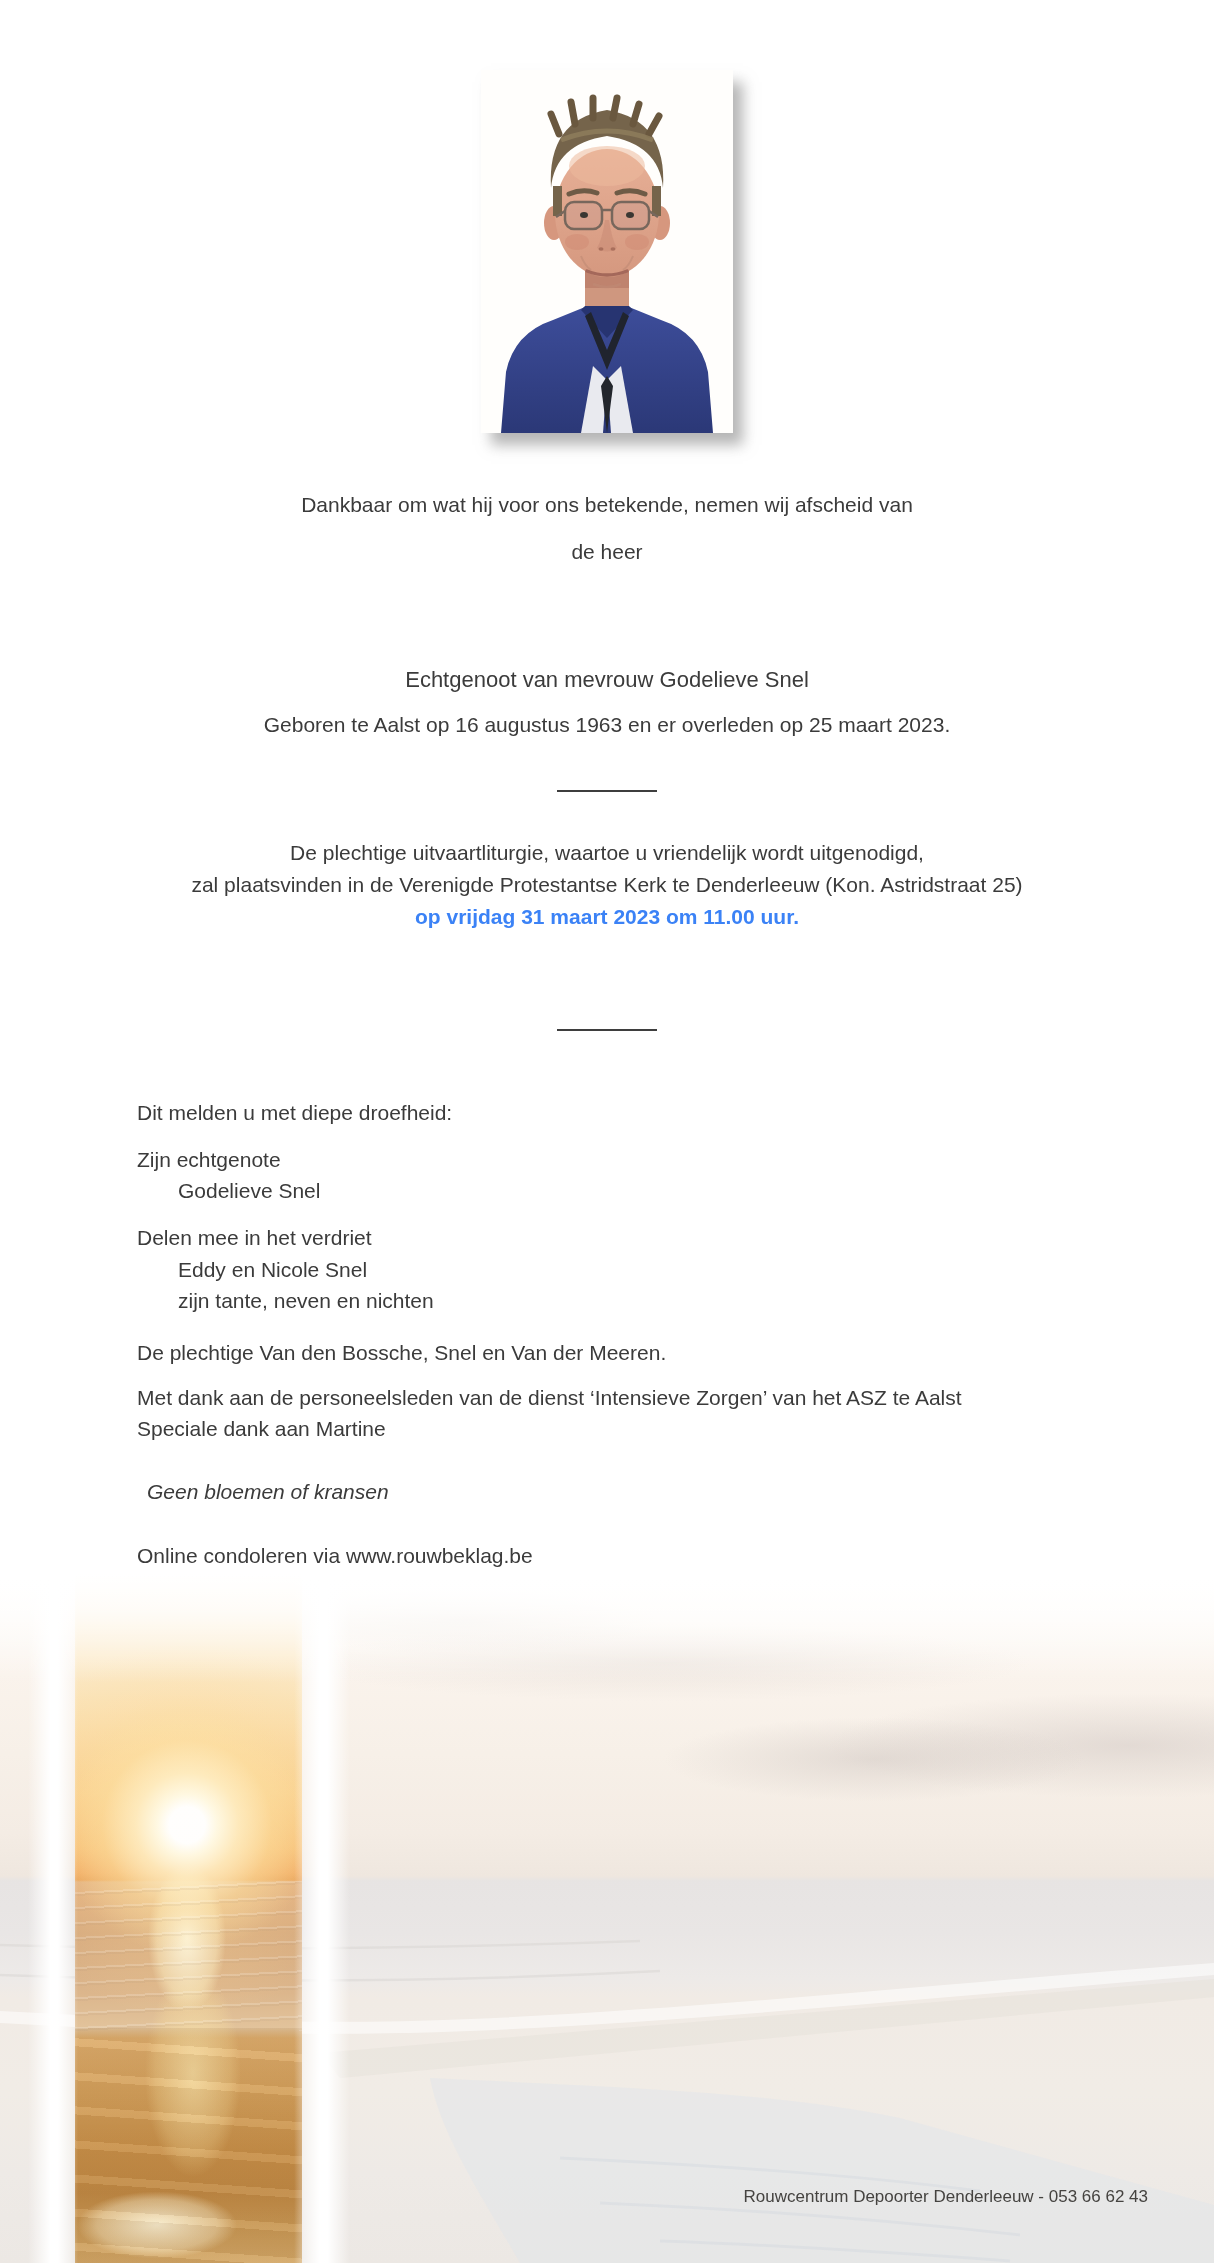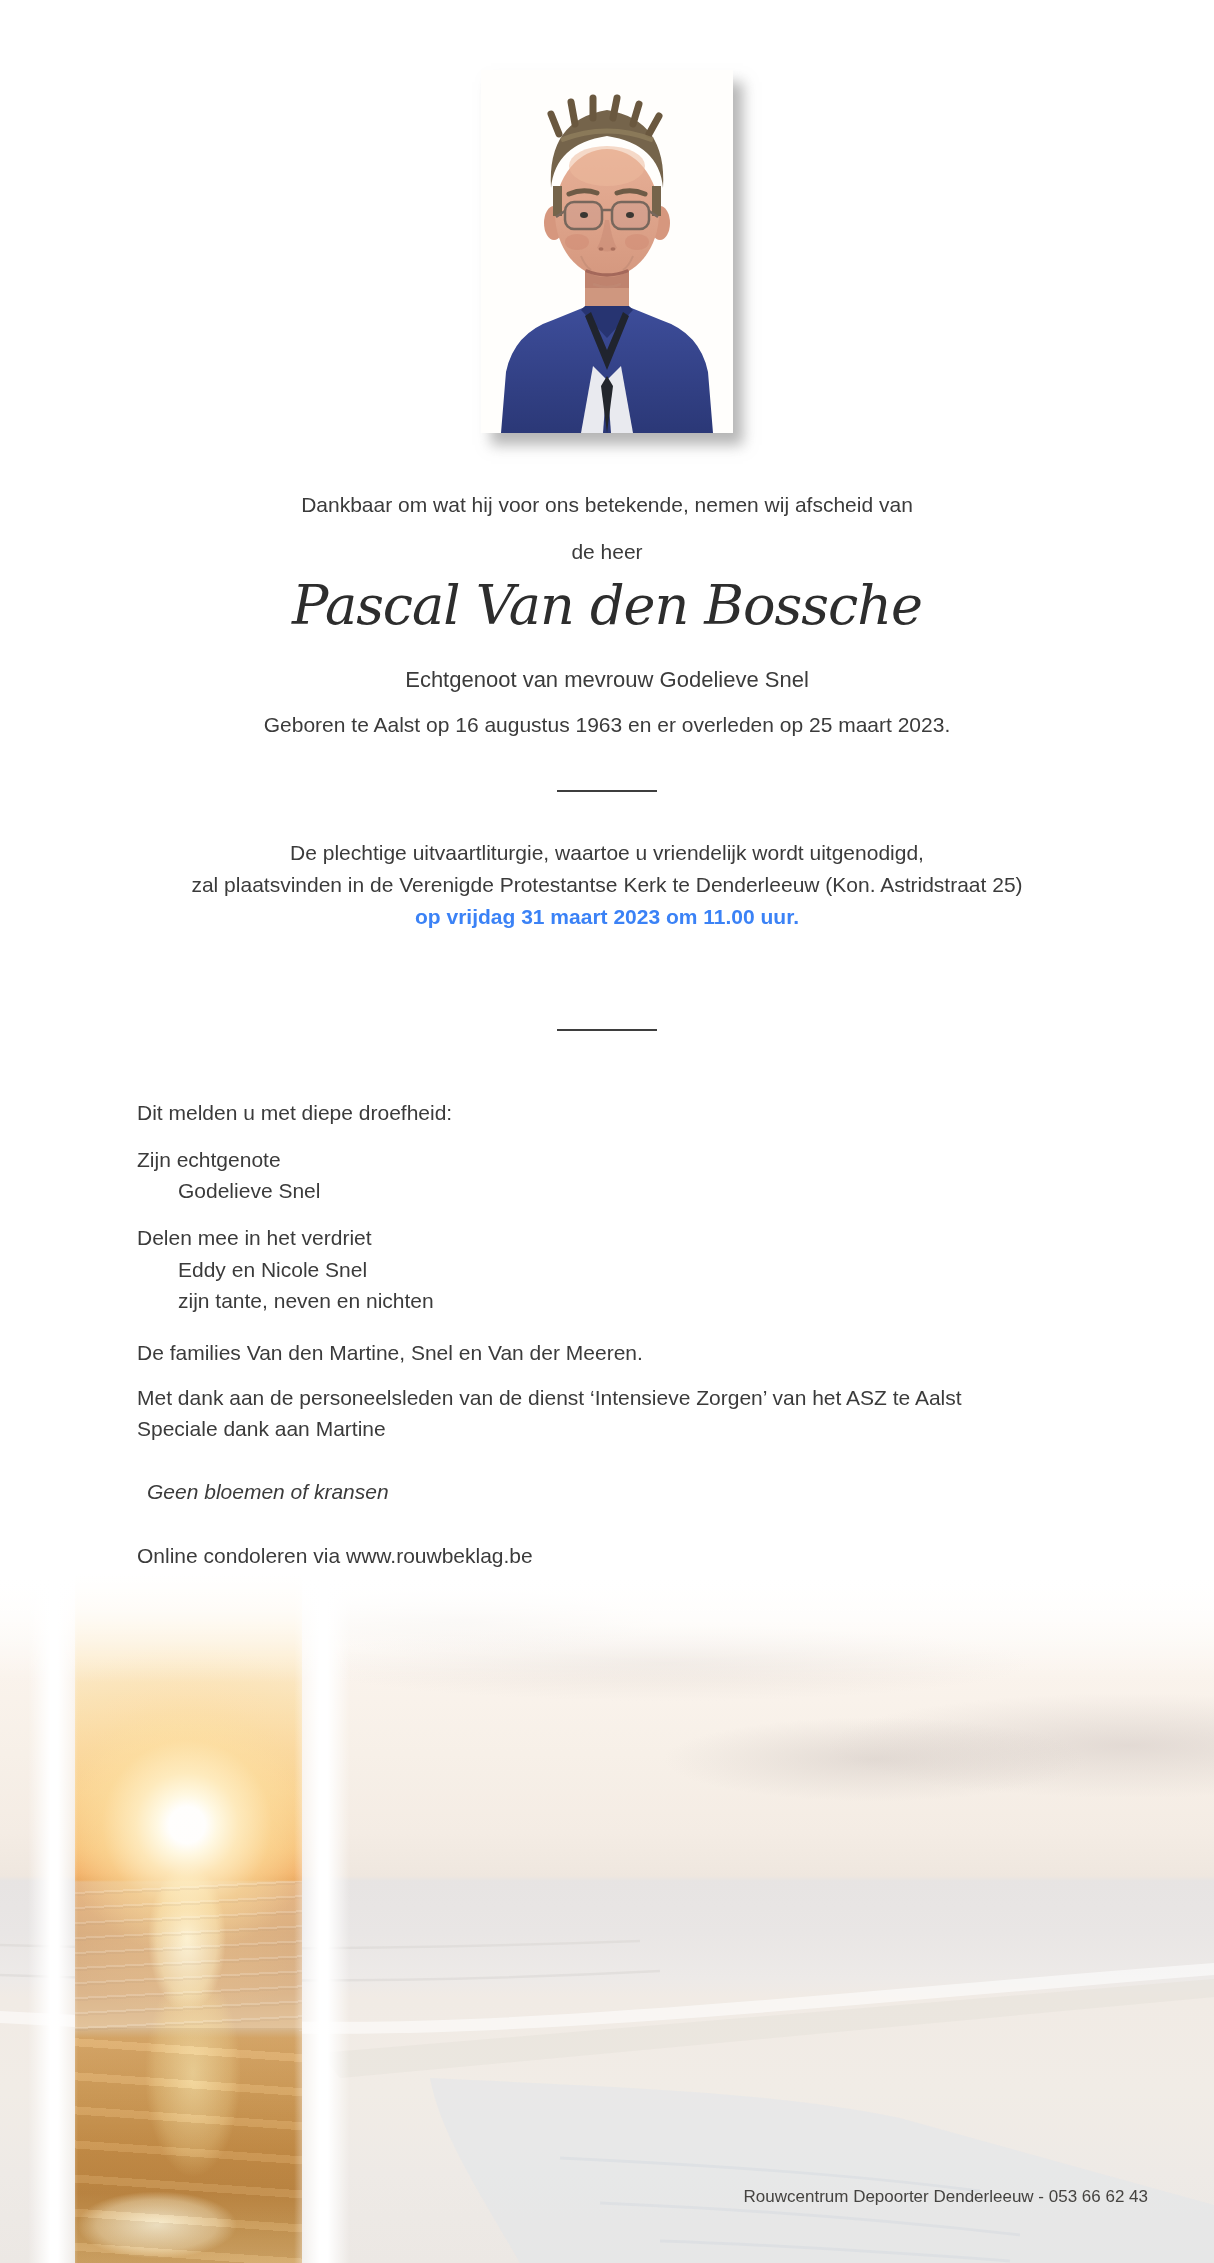--- a/index.html
+++ b/index.html
@@ -161,39 +161,38 @@
       <ellipse cx="132" cy="179" rx="2.5" ry="1.8" fill="#a96f5c"></ellipse>
 
       <path d="M106,201 Q126,209 146,201" stroke="#a4685a" stroke-width="3.5" fill="none" stroke-linecap="round"></path>
       <path d="M112,214 Q126,220 140,214" stroke="#c08a74" stroke-width="2.5" fill="none" opacity="0.6"></path>
       <path d="M100,186 Q104,196 110,200 M152,186 Q148,196 142,200" stroke="#c08a74" stroke-width="2" fill="none" opacity="0.6"></path>
     </svg>
   </div>
 
   <div class="cline t-intro2">de heer</div>
   <div class="cline t-intro1">Dankbaar om wat hij voor ons betekende, nemen wij afscheid van</div>
-  <div class="cline t-name">Pascal Van den Bossche</div>
   <div class="cline t-relation">Echtgenoot van mevrouw Godelieve Snel</div>
   <div class="cline t-dates">Geboren te Aalst op 16 augustus 1963 en er overleden op 25 maart 2023.</div>
 
   <div class="divider divider-1"></div>
 
   <div class="cline t-svc1">De plechtige uitvaartliturgie, waartoe u vriendelijk wordt uitgenodigd,</div>
   <div class="cline t-svc2">zal plaatsvinden in de Verenigde Protestantse Kerk te Denderleeuw (Kon. Astridstraat 25)</div>
   <div class="cline t-svc3">op vrijdag 31 maart 2023 om 11.00 uur.</div>
 
   <div class="divider divider-2"></div>
 
   <div class="lline t-announce">Dit melden u met diepe droefheid:</div>
   <div class="lline t-g1h">Zijn echtgenote</div>
   <div class="lline indent t-g1m1">Godelieve Snel</div>
   <div class="lline t-g2h">Delen mee in het verdriet</div>
   <div class="lline indent t-g2m1">Eddy en Nicole Snel</div>
   <div class="lline indent t-g2m2">zijn tante, neven en nichten</div>
-  <div class="lline t-families">De families Van den Martine, Snel en Van der Meeren.</div>
+  <div class="lline t-families">De plechtige Van den Bossche, Snel en Van der Meeren.</div>
   <div class="lline t-thanks1">Met dank aan de personeelsleden van de dienst ‘Intensieve Zorgen’ van het ASZ te Aalst</div>
   <div class="lline t-thanks2">Speciale dank aan Martine</div>
   <div class="lline t-noflowers">Geen bloemen of kransen</div>
   <div class="lline t-online">Online condoleren via www.rouwbeklag.be</div>
 
   <div class="beach">
     <div class="beach-base"></div>
     <svg class="beach-detail" viewBox="0 0 1214 690" preserveAspectRatio="none">
       <path d="M0,438 C180,448 330,452 470,446 C700,436 900,414 1214,390 L1214,402 C940,424 700,448 470,458 C330,464 170,460 0,450 Z" fill="#ffffff" opacity="0.55"></path>
       <path d="M320,480 L1214,406 L1214,424 L340,505 Z" fill="#e6e1da" opacity="0.5"></path>

